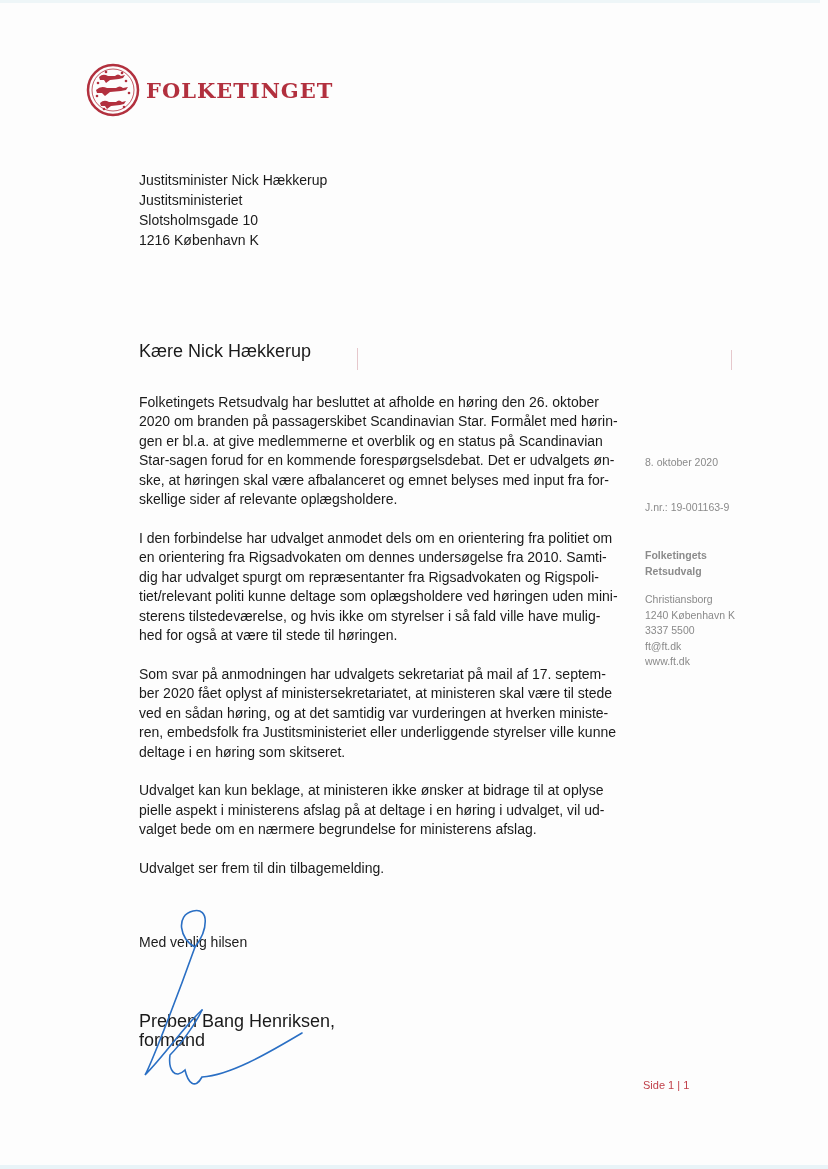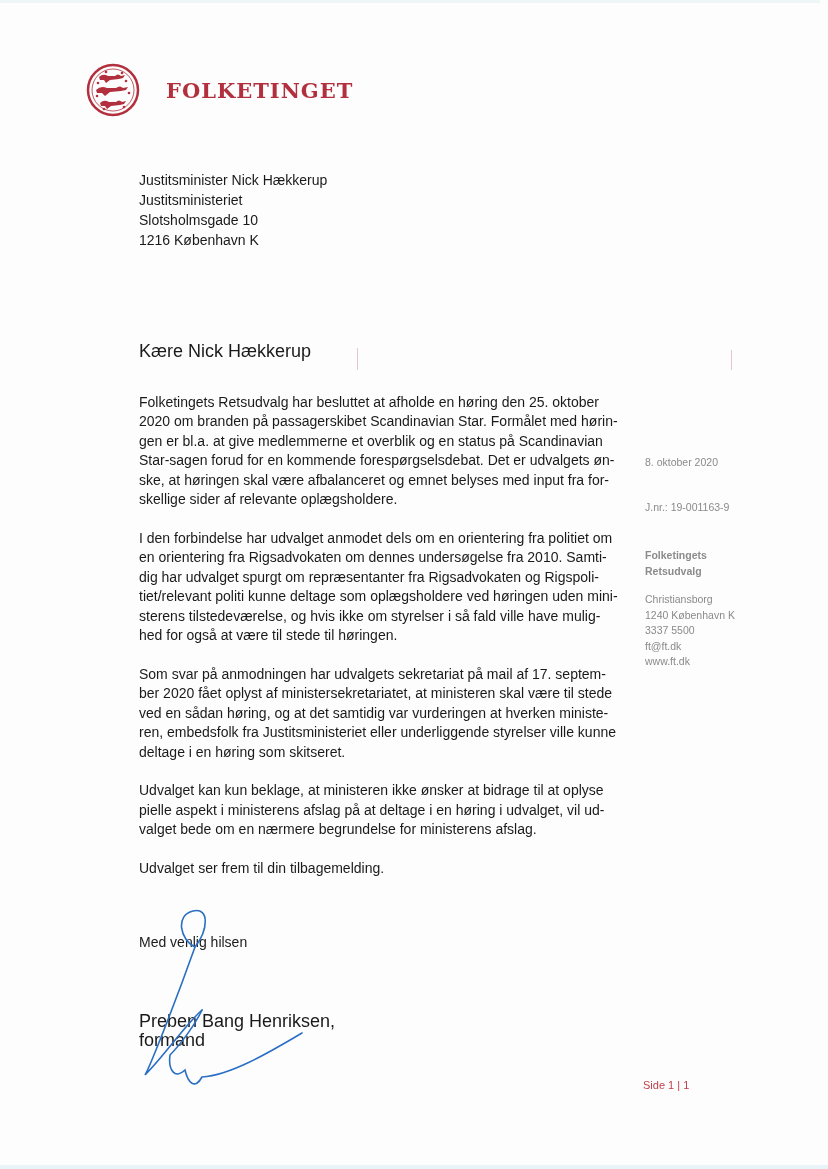--- a/index.html
+++ b/index.html
@@ -6,21 +6,21 @@
     body {
       width: 828px; height: 1169px; position: relative; overflow: hidden;
       background: #fdfdfd;
       font-family: "Liberation Sans", sans-serif;
       color: #1a1a1a;
     }
     .page-edge-top { position: absolute; left: 0; top: 0; width: 820px; height: 3px; background: #eef6f8; }
     .page-edge-bottom { position: absolute; left: 0; bottom: 0; width: 828px; height: 4px; background: #e9f4f8; }
     .logo { position: absolute; left: 86px; top: 63px; display: flex; align-items: center; }
     .logo-seal { width: 54px; height: 54px; }
-    .logo-text { margin-left: 26px; font-family: "DejaVu Serif", serif; font-weight: bold; font-size: 21px; letter-spacing: 1px; color: #b2303e; }
+    .logo-text { margin-left: 6px; font-family: "DejaVu Serif", serif; font-weight: bold; font-size: 21px; letter-spacing: 1px; color: #b2303e; }
     .recipient { position: absolute; left: 139px; top: 170px; font-size: 14px; line-height: 20px; }
     .salutation { position: absolute; left: 139px; top: 341px; font-size: 18px; }
     .body-text { position: absolute; left: 139px; top: 393px; width: 470px; font-size: 14px; line-height: 19.4px; }
     .body-text p { margin: 0 0 19.5px 0; }
     .line { display: block; white-space: nowrap; }
     .closing { position: absolute; left: 139px; top: 934px; font-size: 14px; }
     .signer { position: absolute; left: 139px; top: 1012px; font-size: 18px; line-height: 19px; }
     .signature { position: absolute; left: 140px; top: 905px; width: 170px; height: 190px; }
     .side { position: absolute; left: 645px; font-size: 10.5px; color: #8a8a8a; line-height: 15.5px; }
     .side-date { top: 455px; }
@@ -63,21 +63,21 @@
   <div>Justitsminister Nick Hækkerup</div>
   <div>Justitsministeriet</div>
   <div>Slotsholmsgade 10</div>
   <div>1216 København K</div>
 </div>
 
 <div class="salutation">Kære Nick Hækkerup</div>
 
 <div class="body-text">
   <p>
-    <span class="line">Folketingets Retsudvalg har besluttet at afholde en høring den 25. oktober</span>
+    <span class="line">Folketingets Retsudvalg har besluttet at afholde en høring den 26. oktober</span>
     <span class="line">2020 om branden på passagerskibet Scandinavian Star. Formålet med hørin-</span>
     <span class="line">gen er bl.a. at give medlemmerne et overblik og en status på Scandinavian</span>
     <span class="line">Star-sagen forud for en kommende forespørgselsdebat. Det er udvalgets øn-</span>
     <span class="line">ske, at høringen skal være afbalanceret og emnet belyses med input fra for-</span>
     <span class="line">skellige sider af relevante oplægsholdere.</span>
   </p>
   <p>
     <span class="line">I den forbindelse har udvalget anmodet dels om en orientering fra politiet om</span>
     <span class="line">en orientering fra Rigsadvokaten om dennes undersøgelse fra 2010. Samti-</span>
     <span class="line">dig har udvalget spurgt om repræsentanter fra Rigsadvokaten og Rigspoli-</span>

